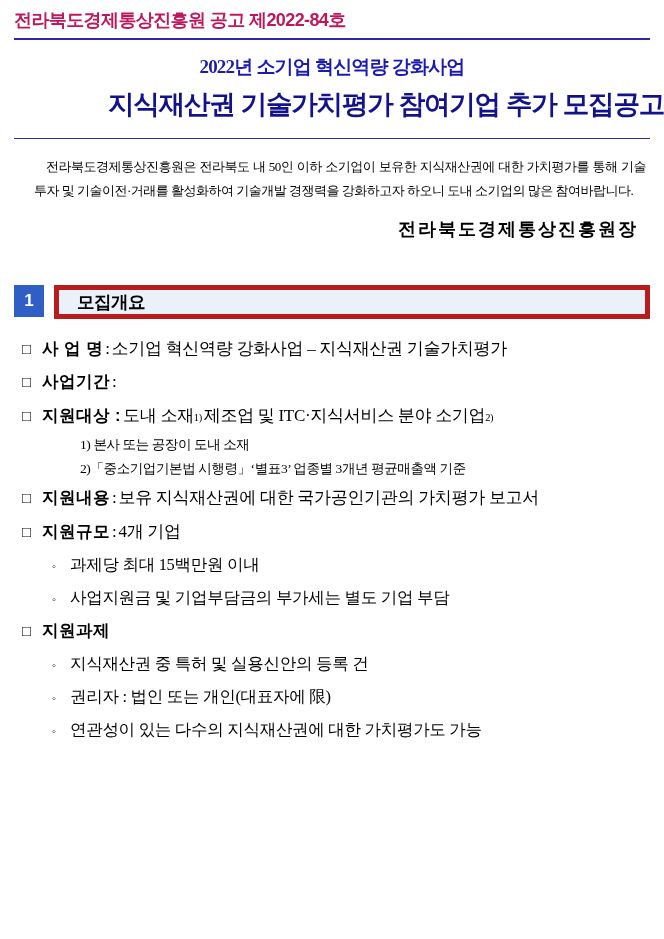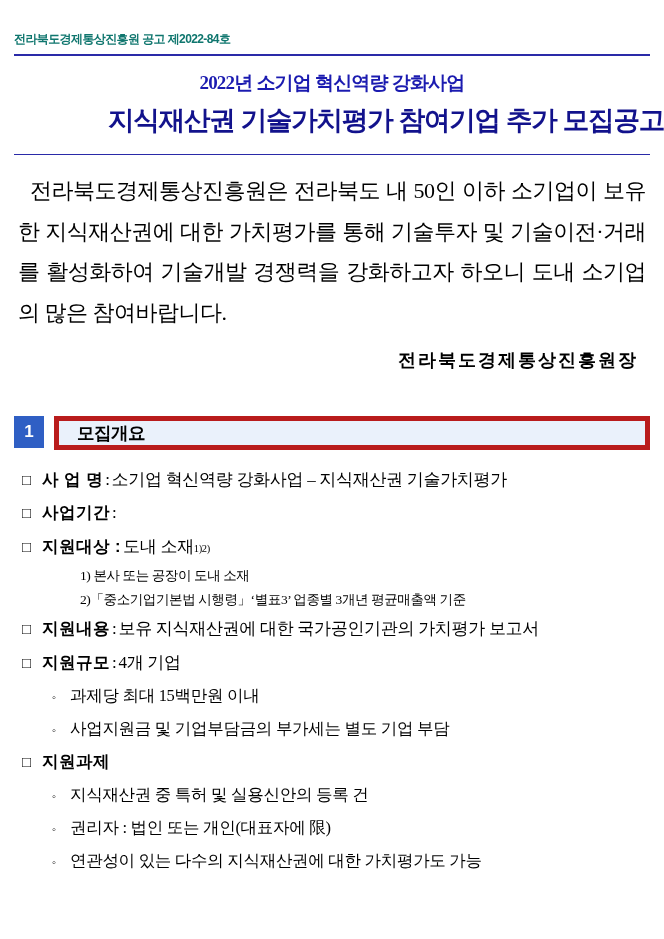--- a/index.html
+++ b/index.html
@@ -18,25 +18,24 @@
   .page {
     width: 664px;
     height: 939px;
     padding: 0;
     box-sizing: border-box;
     position: relative;
   }
   .header-line {
     font-family: "Liberation Sans", sans-serif;
     font-weight: bold;
-    font-size: 12px;
+    font-size: 18px;
     letter-spacing: -0.6px;
     padding: 8px 0 0 14px;
-    color: #0f766e;
-    margin-top: 23px;
+    color: #be185d;
   }
   .hr-top {
     border: none;
     border-top: 2px solid #2a2aa8;
     margin: 6px 14px 0 14px;
   }
   .title-block {
     text-align: center;
     margin-top: 14px;
   }
@@ -55,26 +54,27 @@
     letter-spacing: -1.2px;
     margin-top: 6px;
     text-align: right;
   }
   .hr-under-title {
     border: none;
     border-top: 1.6px solid #2a2aa8;
     margin: 16px 14px 0 14px;
   }
   .intro {
-    font-size: 22px;
+    font-size: 13px;
     line-height: 1.85;
     letter-spacing: -0.5px;
     padding: 16px 18px 0 18px;
     text-align: justify;
     text-indent: 12px;
+    margin-left: 16px;
   }
   .date-line, .issuer-line {
     text-align: right;
     font-family: "Liberation Sans", sans-serif;
     font-weight: bold;
     font-size: 18px;
     letter-spacing: 0px;
     padding-right: 26px;
   }
   .date-line { margin-top: 28px; }
@@ -203,20 +203,21 @@
       <span class="bullet-sq">□</span>
       <span class="lbl">사업기간</span>
       <span class="val">:</span>
     </div>
 
     <div class="row tight">
       <span class="bullet-sq">□</span>
       <span class="lbl">지원대상 :</span>
       <span class="val">도내 소재</span>
         <span class="sup">1)</span>
+        <span class="val"> 제조업 및 ITC·지식서비스 분야 소기업</span>
         <span class="sup">2)</span>
     </div>
 
     <div class="note">1) 본사 또는 공장이 도내 소재</div>
     <div class="note">2)「중소기업기본법 시행령」‘별표3’ 업종별 3개년 평균매출액 기준</div>
 
     <div class="gap-sm"></div>
 
     <div class="row">
       <span class="bullet-sq">□</span>

